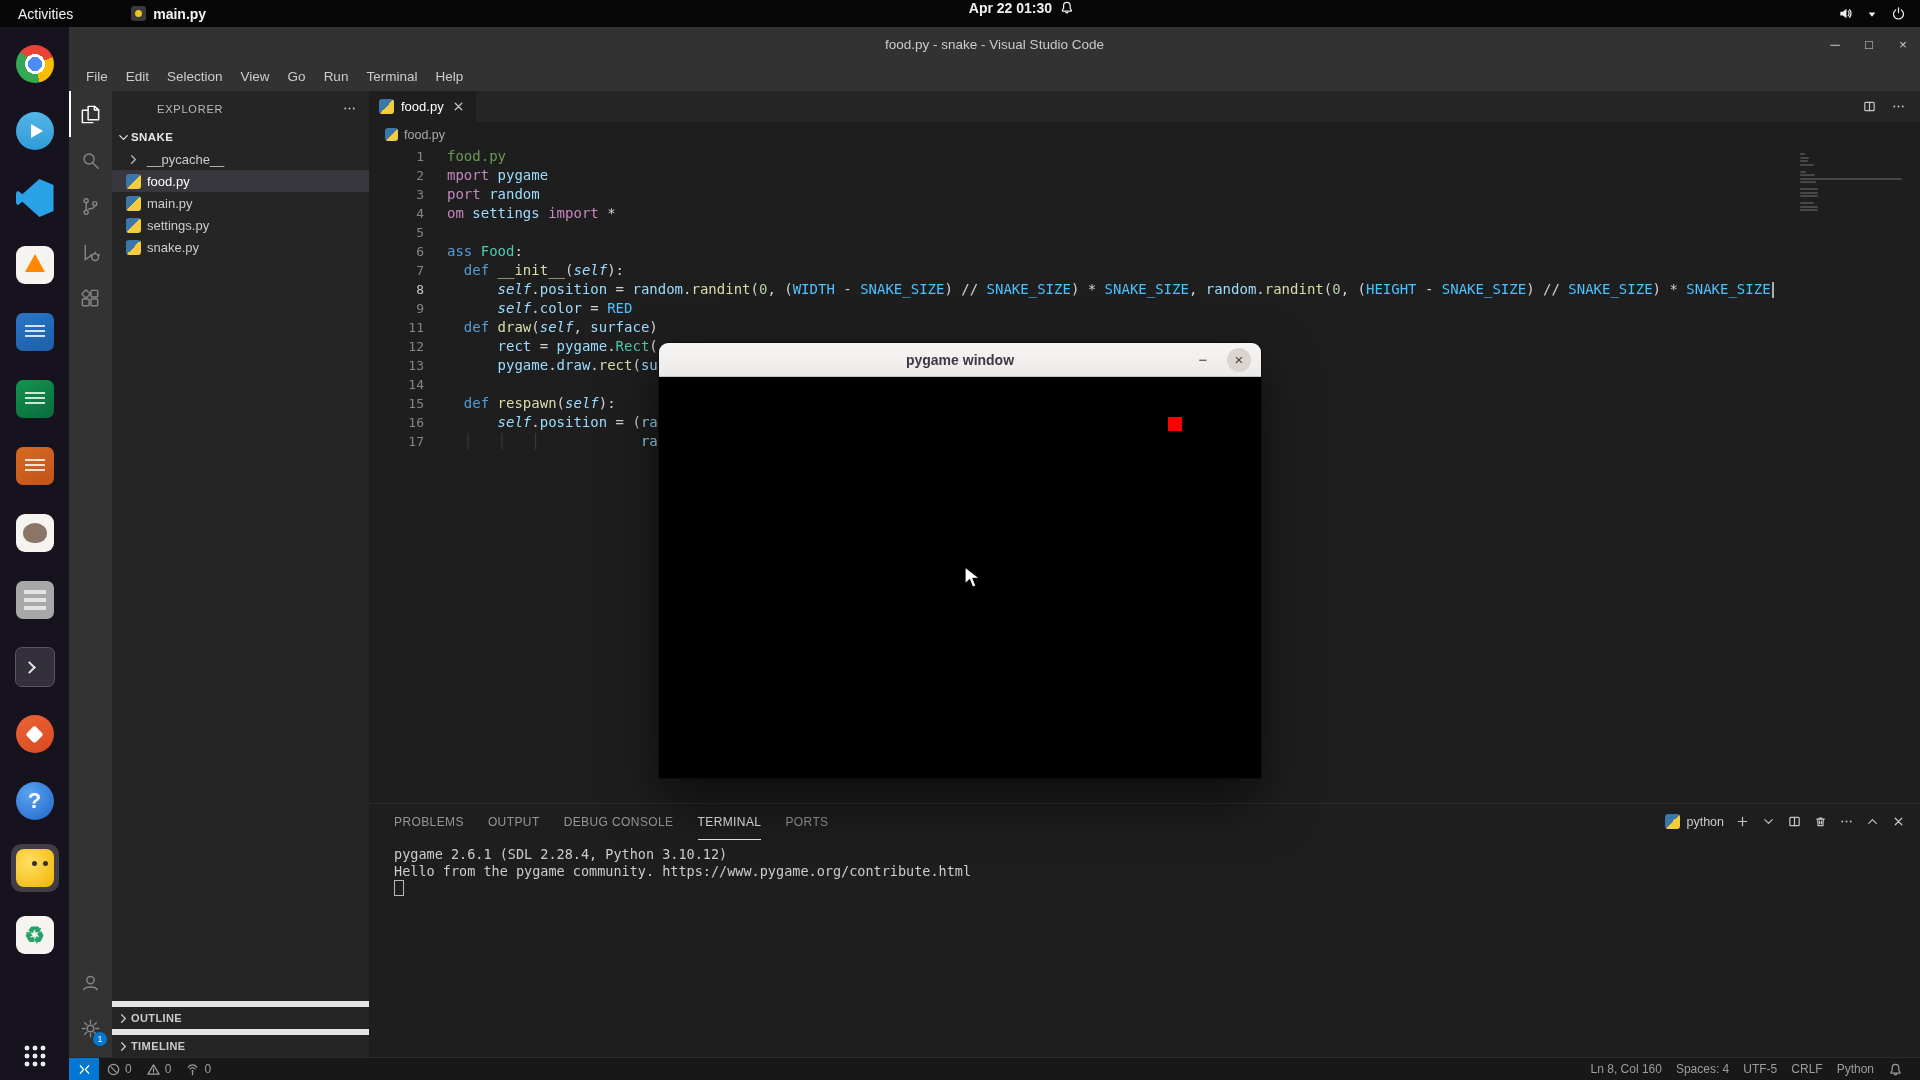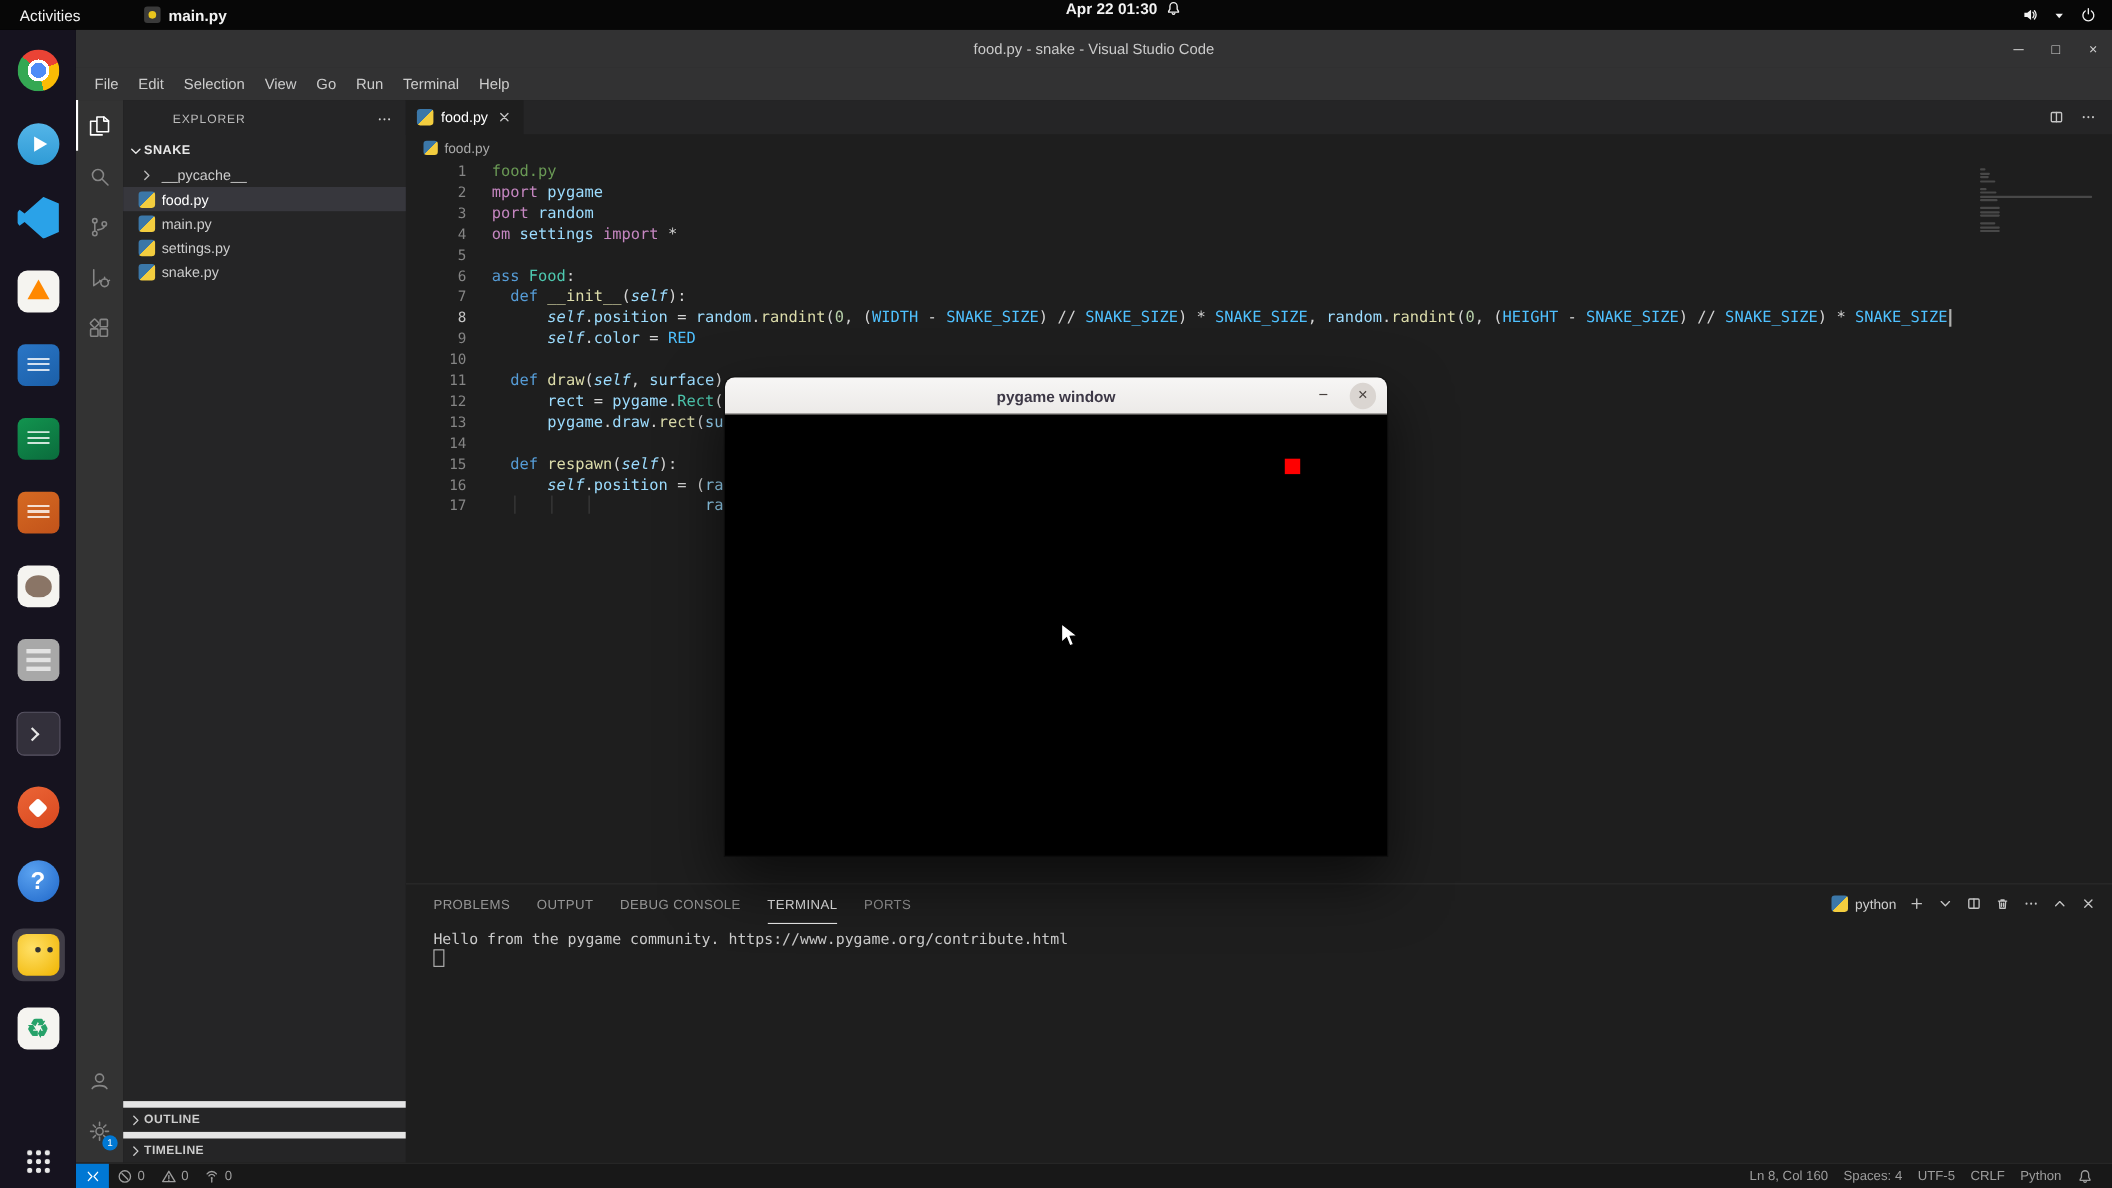--- a/index.html
+++ b/index.html
@@ -425,21 +425,20 @@
           <div>
               <div class="eline"><span class="ln">1</span><span class="lc"><span class="com">food.py</span></span></div>
               <div class="eline"><span class="ln">2</span><span class="lc"><span class="kw">mport </span><span class="v">pygame</span></span></div>
               <div class="eline"><span class="ln">3</span><span class="lc"><span class="kw">port </span><span class="v">random</span></span></div>
               <div class="eline"><span class="ln">4</span><span class="lc"><span class="kw">om </span><span class="v">settings</span><span class="tx"> </span><span class="kw">import</span><span class="tx"> *</span></span></div>
               <div class="eline"><span class="ln">5</span><span class="lc"></span></div>
               <div class="eline"><span class="ln">6</span><span class="lc"><span class="kw2">ass </span><span class="cls">Food</span><span class="tx">:</span></span></div>
               <div class="eline"><span class="ln">7</span><span class="lc"><span class="tx">  </span><span class="kw2">def </span><span class="fn">__init__</span><span class="tx">(</span><span class="slf">self</span><span class="tx">):</span></span></div>
               <div class="eline active"><span class="ln">8</span><span class="lc"><span class="tx">      </span><span class="slf">self</span><span class="tx">.</span><span class="v">position</span><span class="tx"> = </span><span class="v">random</span><span class="tx">.</span><span class="fn">randint</span><span class="tx">(</span><span class="n">0</span><span class="tx">, (</span><span class="cst">WIDTH</span><span class="tx"> - </span><span class="cst">SNAKE_SIZE</span><span class="tx">) // </span><span class="cst">SNAKE_SIZE</span><span class="tx">) * </span><span class="cst">SNAKE_SIZE</span><span class="tx">, </span><span class="v">random</span><span class="tx">.</span><span class="fn">randint</span><span class="tx">(</span><span class="n">0</span><span class="tx">, (</span><span class="cst">HEIGHT</span><span class="tx"> - </span><span class="cst">SNAKE_SIZE</span><span class="tx">) // </span><span class="cst">SNAKE_SIZE</span><span class="tx">) * </span><span class="cst">SNAKE_SIZE</span><span class="cursor"></span></span></div>
               <div class="eline"><span class="ln">9</span><span class="lc"><span class="tx">      </span><span class="slf">self</span><span class="tx">.</span><span class="v">color</span><span class="tx"> = </span><span class="cst">RED</span></span></div>
-              <div class="eline"><span class="ln">10</span><span class="lc"></span></div>
               <div class="eline"><span class="ln">11</span><span class="lc"><span class="tx">  </span><span class="kw2">def </span><span class="fn">draw</span><span class="tx">(</span><span class="slf">self</span><span class="tx">, </span><span class="v">surface</span><span class="tx">)</span></span></div>
               <div class="eline"><span class="ln">12</span><span class="lc"><span class="tx">      </span><span class="v">rect</span><span class="tx"> = </span><span class="v">pygame</span><span class="tx">.</span><span class="cls">Rect</span><span class="tx">(</span></span></div>
               <div class="eline"><span class="ln">13</span><span class="lc"><span class="tx">      </span><span class="v">pygame</span><span class="tx">.</span><span class="v">draw</span><span class="tx">.</span><span class="fn">rect</span><span class="tx">(</span><span class="v">su</span></span></div>
               <div class="eline"><span class="ln">14</span><span class="lc"></span></div>
               <div class="eline"><span class="ln">15</span><span class="lc"><span class="tx">  </span><span class="kw2">def </span><span class="fn">respawn</span><span class="tx">(</span><span class="slf">self</span><span class="tx">):</span></span></div>
               <div class="eline"><span class="ln">16</span><span class="lc"><span class="tx">      </span><span class="slf">self</span><span class="tx">.</span><span class="v">position</span><span class="tx"> = (</span><span class="v">ra</span></span></div>
               <div class="eline"><span class="ln">17</span><span class="lc"><span class="tx">  </span><span class="gd">│</span><span class="tx">   </span><span class="gd">│</span><span class="tx">   </span><span class="gd">│</span><span class="tx">            </span><span class="v">ra</span></span></div>
             </div>
           <div class="vminimap">
               <div class="mrow" style="top: 6px; width: 5.04px;"></div>
@@ -520,20 +519,21 @@
                 <div class="pa-btn">
                   <span class="ic">
                     <svg width="15" height="15" viewBox="0 0 16 16" fill="none" stroke="currentColor" stroke-width="1.3" stroke-linecap="round" stroke-linejoin="round">
                       <path d="M4.5 4.5l7 7M11.5 4.5l-7 7"></path>
                     </svg>
                   </span>
                 </div>
               </div>
           </div>
           <div class="vterm">
+              <div class="tline"><span class="t-fg">pygame 2.6.1 (SDL 2.28.4, Python 3.10.12)</span></div>
               <div class="tline"><span class="t-fg">Hello from the pygame community. https://www.pygame.org/contribute.html</span></div>
               <div class="tline"><span class="tcursor"></span></div>
             </div>
         </div>
       </div>
     </div>
 
     <div class="vstatus">
       <div class="vremote">
         <span class="ic">

